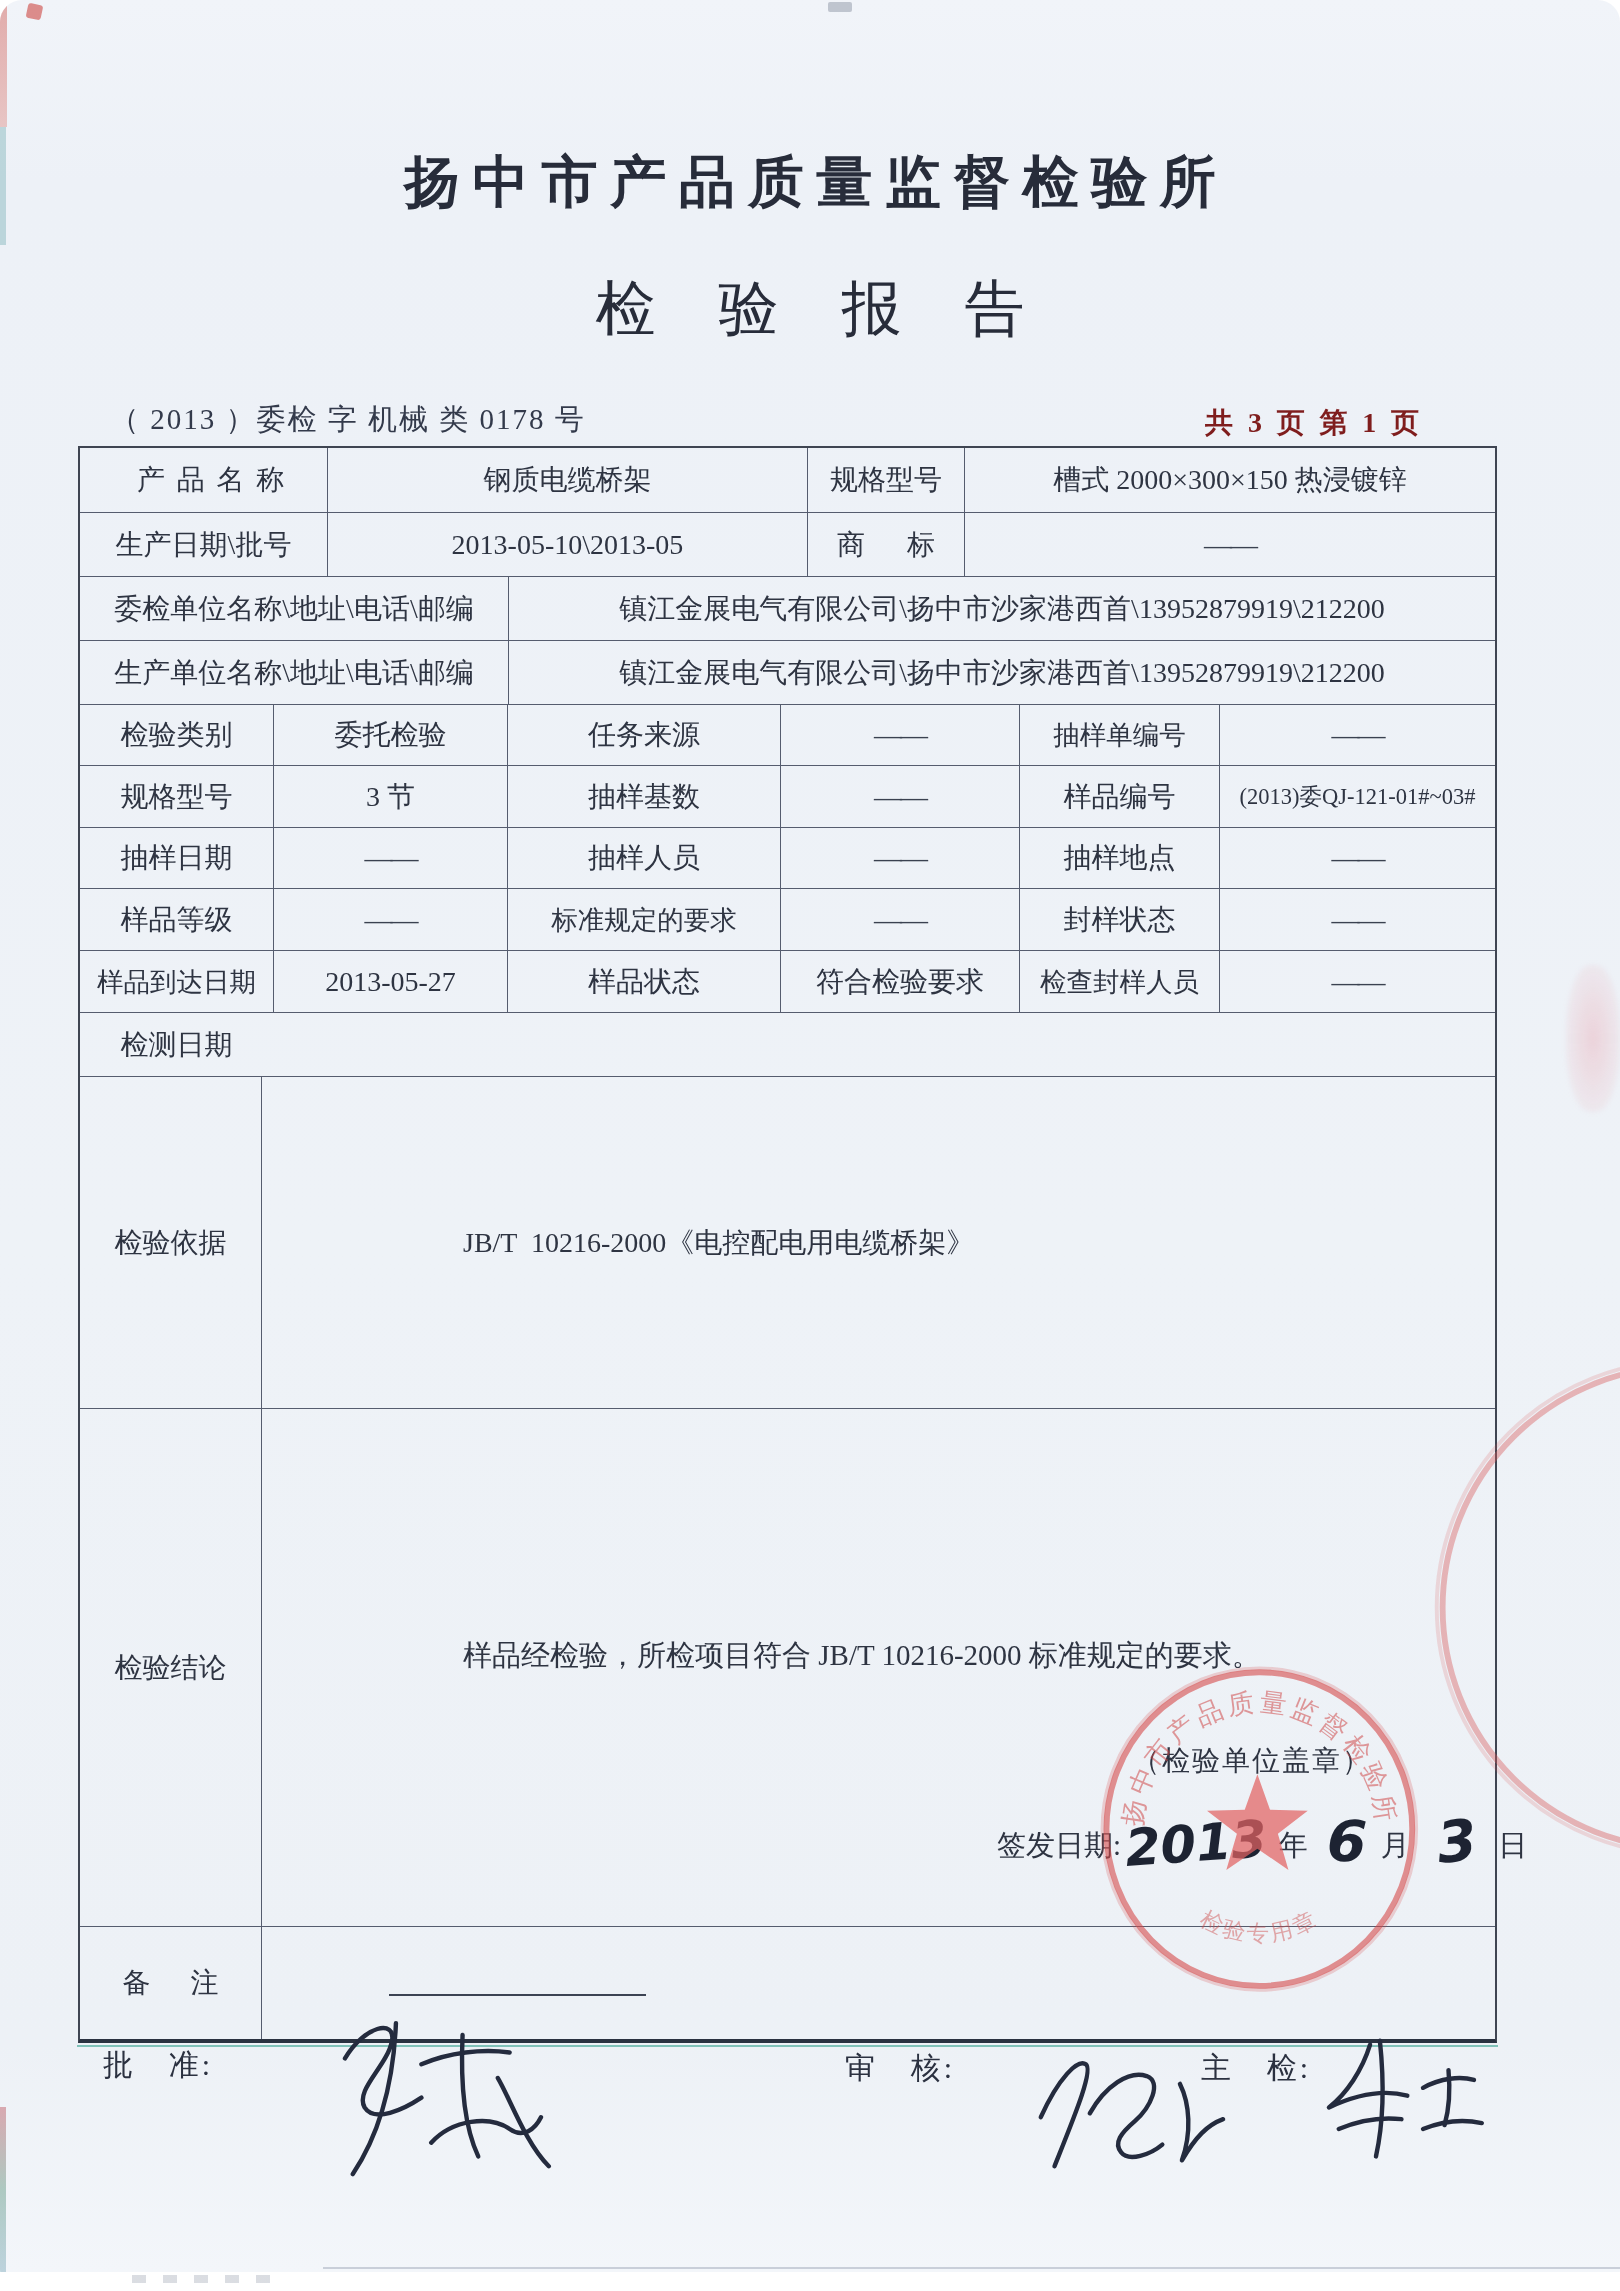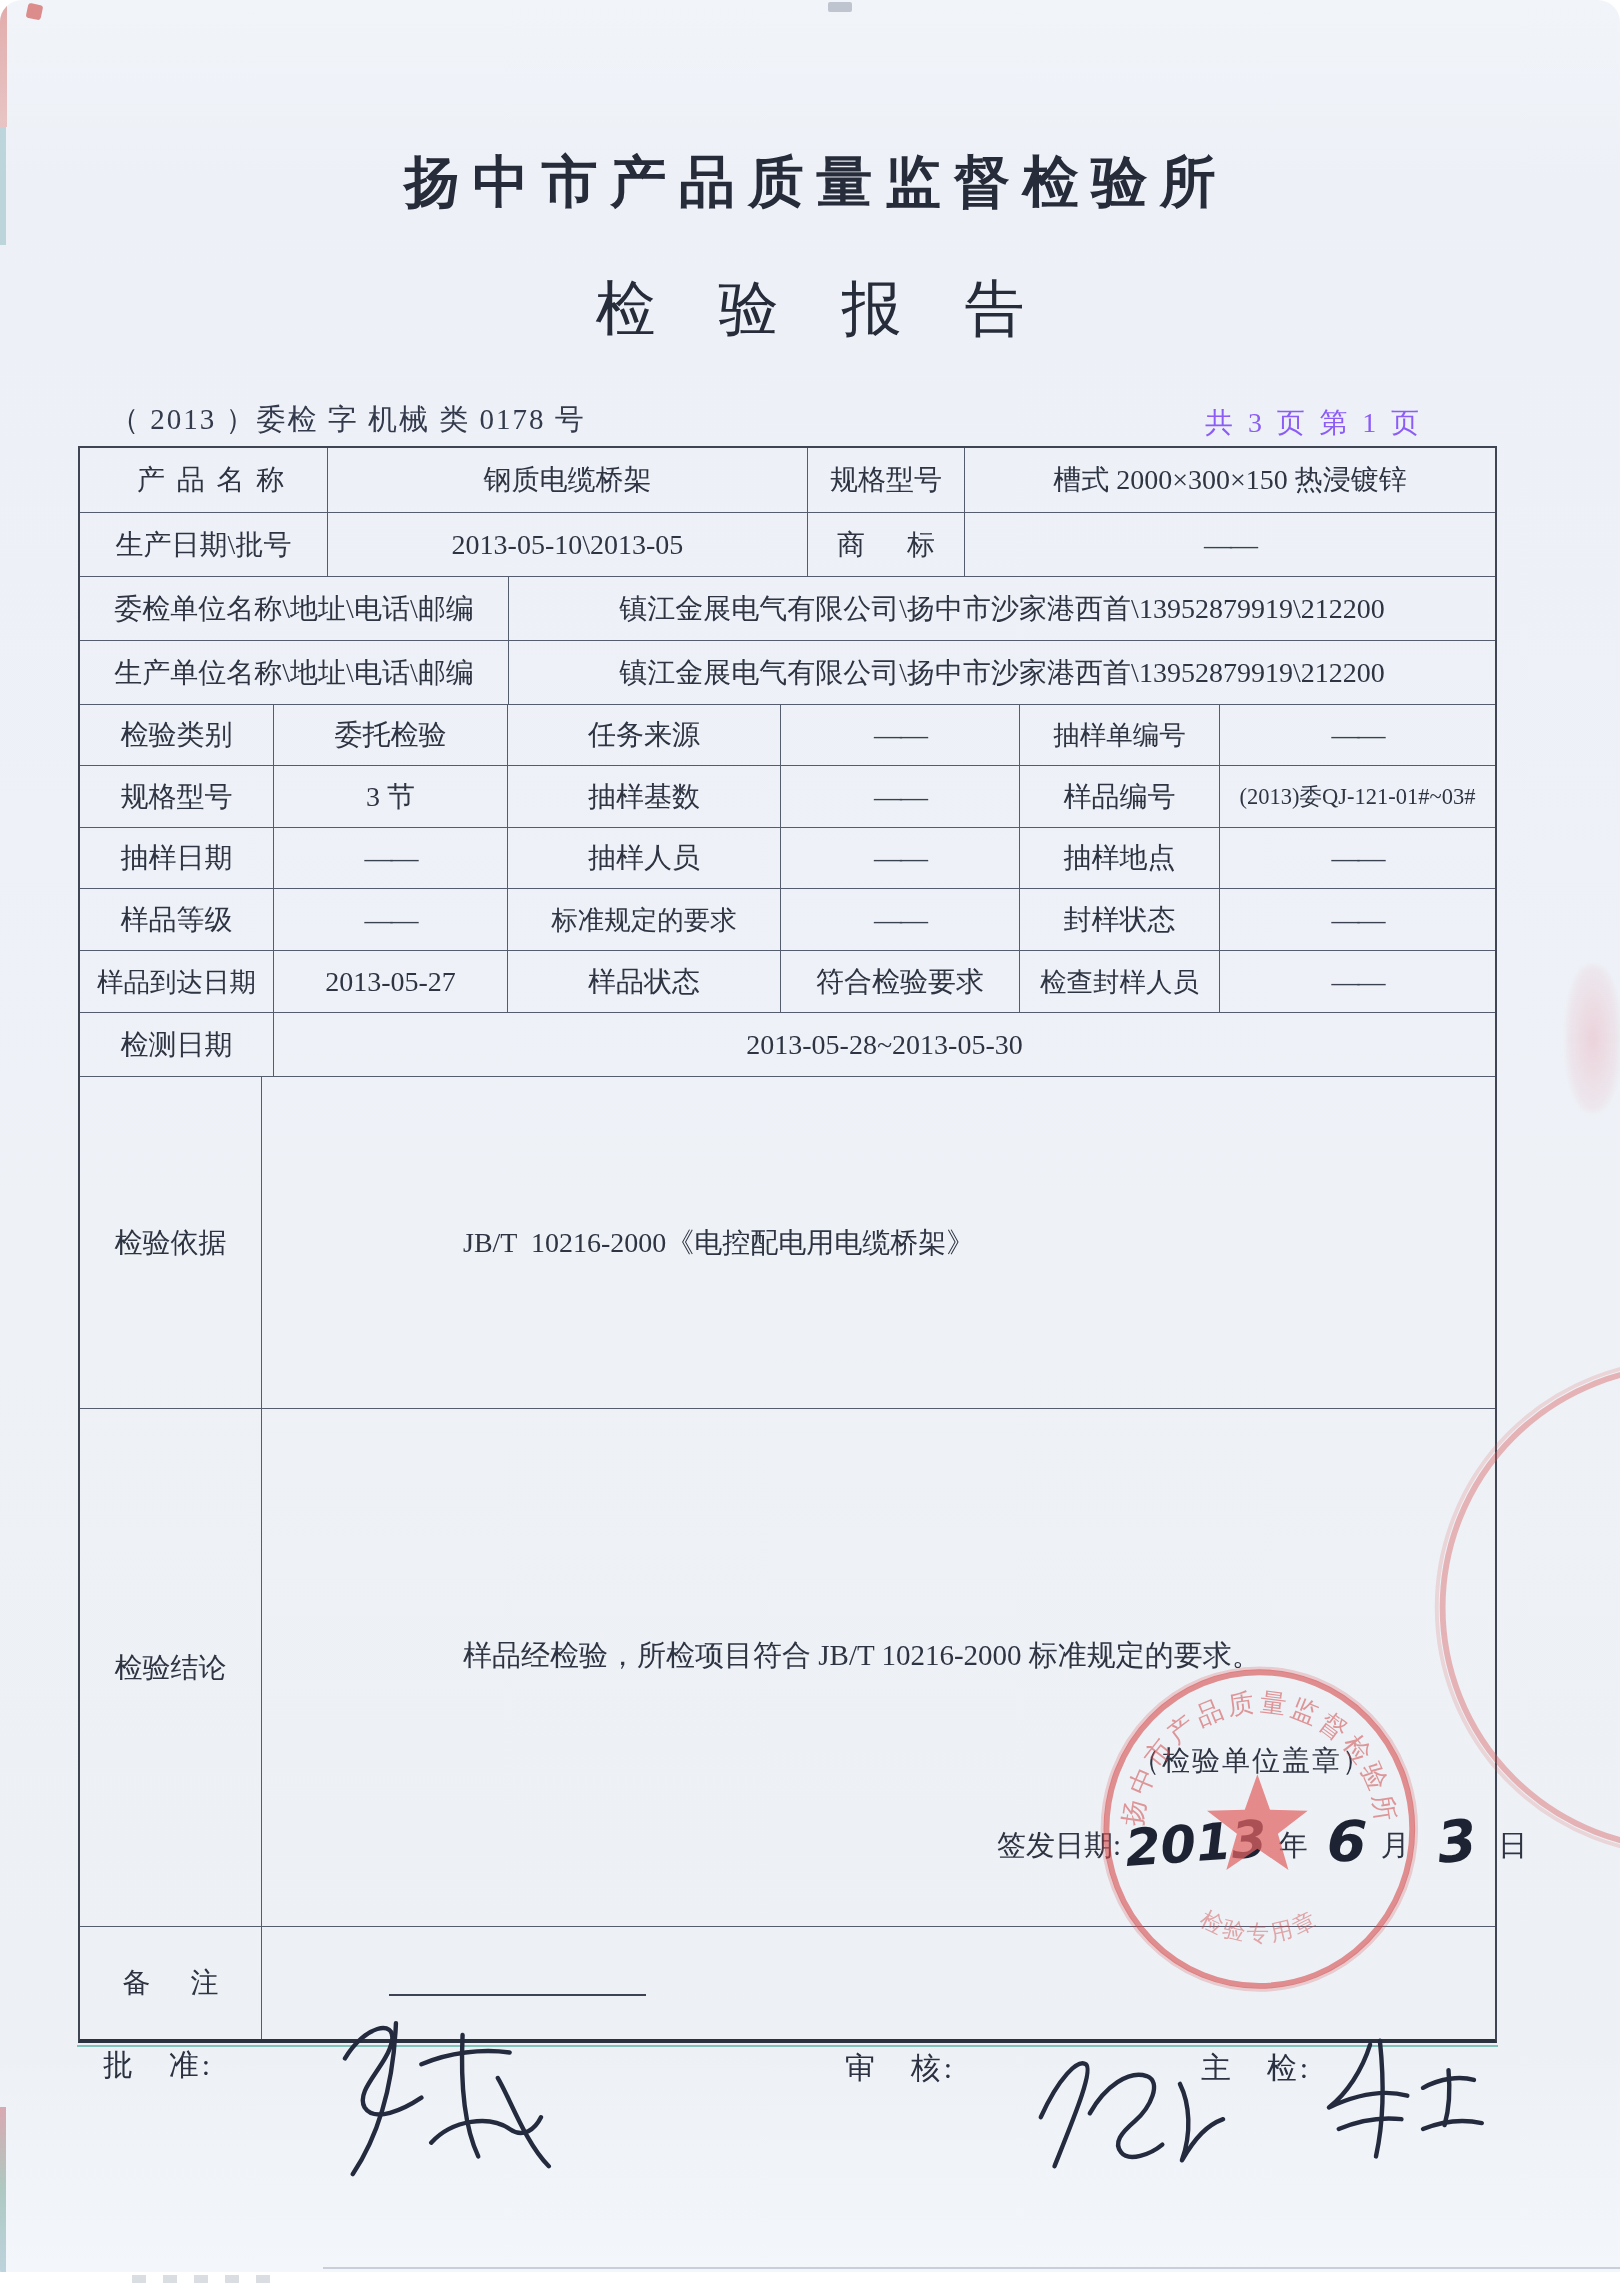--- a/index.html
+++ b/index.html
@@ -6,21 +6,21 @@
   .page{position:relative;width:1620px;height:2292px;background:#ffffff;overflow:hidden;
         font-family:"Liberation Serif","DejaVu Serif",serif;color:#2e3442;border-radius:22px;}
   .paper{position:absolute;left:0;top:0;width:1620px;height:2272px;
          background:linear-gradient(180deg,#f1f4f9 0%,#edf1f7 8%,#eef2f7 55%,#edf1f6 90%,#f3f6fa 100%);}
   
   .institute{position:absolute;left:0;top:145px;width:1620px;text-align:center;
              font-size:56px;font-weight:bold;letter-spacing:12.7px;padding-left:12.7px;box-sizing:border-box;color:#272c3a;}
   .rpt-title{position:absolute;left:0;top:269px;width:1620px;text-align:center;
              font-size:60px;font-weight:normal;letter-spacing:63px;padding-left:63px;box-sizing:border-box;color:#272c3a;}
   .rpt-no{position:absolute;left:110px;top:400px;font-size:29px;letter-spacing:2px;color:#333a4b;}
-  .page-ind{position:absolute;right:197px;top:404px;font-size:28px;letter-spacing:3.9px;color:#8b5cf6;}
+  .page-ind{position:absolute;right:197px;top:404px;font-size:28px;letter-spacing:3.9px;color:#7f1d1d;font-weight:bold;}
   
   .tbl{position:absolute;left:78px;top:446px;width:1419px;box-sizing:border-box;
        border:2.9px solid #3f4552;border-bottom:4.9px solid #2a3240;}
   .tbl::after{content:"";position:absolute;left:-2.9px;right:-2.9px;bottom:-7.8px;height:2px;
               background:rgba(22,148,124,.5);}
   .row{display:flex;box-sizing:border-box;border-top:1px solid #555c6e;}
   .row:first-child{border-top:none;}
   .cell{box-sizing:border-box;border-left:1px solid #555c6e;display:flex;align-items:center;
         justify-content:center;text-align:center;font-size:28px;white-space:pre;color:#2e3442;}
   .cell:first-child{border-left:none;}
@@ -154,21 +154,20 @@
       <div class="cell w197 fs27">样品到达日期</div>
       <div class="cell w239">2013-05-27</div>
       <div class="cell w279">样品状态</div>
       <div class="cell w244">符合检验要求</div>
       <div class="cell w204 fs27">检查封样人员</div>
       <div class="cell grow dash">——</div>
     </div>
 
     <div class="row h65">
       <div class="cell w197">检测日期</div>
-      <div class="cell grow">2013-05-28~2013-05-30</div>
     </div>
 
     <div class="row row-basis">
       <div class="cell w185">检验依据</div>
       <div class="cell grow val">JB/T  10216-2000《电控配电用电缆桥架》</div>
     </div>
 
     <div class="row row-concl">
       <div class="cell w185">检验结论</div>
       <div class="cell grow val">

